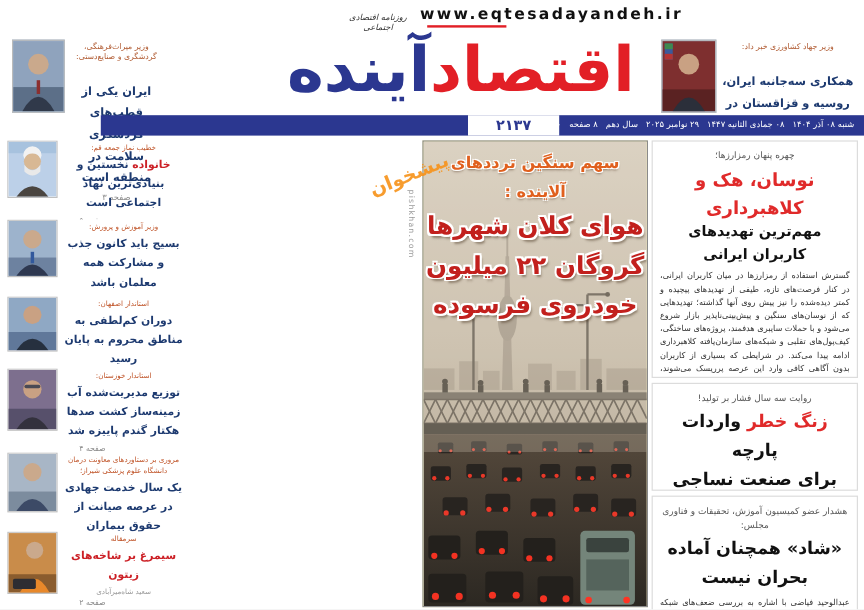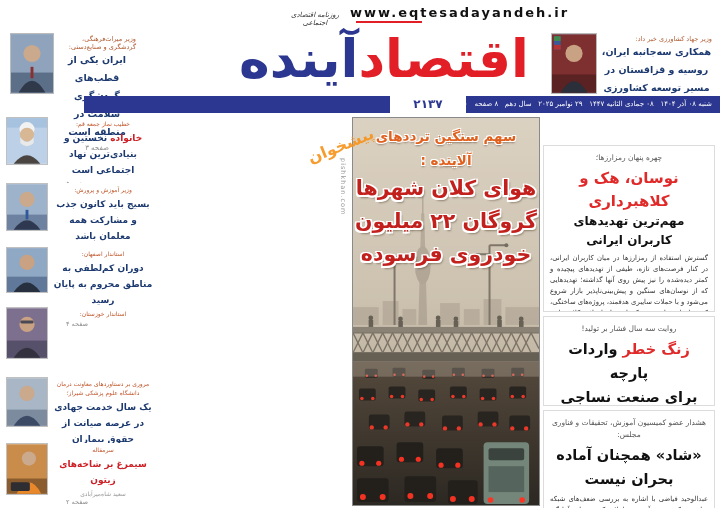--- a/index.html
+++ b/index.html
@@ -15,21 +15,21 @@
   .tagline { position:absolute; top:11px; left:282px; width:66px; font-size:7px; color:#333;
     text-align:center; font-style:italic; line-height:1.2; }
   .logo { position:absolute; top:22px; left:208px; width:352px; height:74px;
     display:flex; align-items:center; justify-content:center; direction:rtl;
     font-weight:bold; font-size:52px; letter-spacing:-2px; white-space:nowrap; }
   .logo .red { color:#e21f26; }
   .logo .blue { color:#2b3790; }
 
   .top-box { position:absolute; top:33px; height:63px; display:flex; direction:rtl; gap:4px; }
   .top-box .txt { flex:1; padding-top:2px; }
-  .top-box .kicker { font-size:6.5px; color:#b05a31; text-align:right; margin-bottom:0; }
+  .top-box .kicker { font-size:6.5px; color:#b05a31; text-align:center; margin-bottom:17px; }
   .top-box .hl { font-size:9.5px; font-weight:bold; color:#1d3a70; text-align:center; line-height:1.9; }
   .top-box .pg { font-size:7px; color:#8a8a8a; text-align:center; margin-top:3px; }
   .box-left  { left:10px;  width:126px; }
   .box-right { left:551px; width:161px; }
   .portrait { border:1px solid #bbb; background:#9db3cc; flex:0 0 auto; }
 
   
   .date-bar { position:absolute; top:96px; left:84px; width:636px; height:17px; background:#2b3790; }
   .date-info { position:absolute; top:0; right:8px; height:17px; line-height:17px;
     color:#fff; font-size:7px; white-space:nowrap; }
@@ -67,21 +67,21 @@
 
   
   .right-col { position:absolute; top:117px; left:543px; width:172px; height:389px; }
   .article { border:1px solid #dcdcdc; background:#fff; padding:4px 6px; overflow:hidden; margin-bottom:4px; }
   .art-kicker { font-size:7.5px; color:#555; text-align:center; margin:2px 0 3px; line-height:1.6; }
   .art-hl-red { font-size:15px; font-weight:bold; color:#e02a2a; text-align:center; line-height:1.5; }
   .art-subhl { font-size:12px; font-weight:bold; color:#111; text-align:center; line-height:1.6; margin-bottom:3px; }
   .art-hl { font-size:14.5px; font-weight:bold; color:#111; text-align:center; line-height:1.65; margin-bottom:2px; }
   .art-hl .red { color:#e02a2a; }
   .art-body { font-size:6.8px; color:#333; text-align:justify; line-height:1.62; }
-  .a1 { height:167px;margin-top:28px; }
+  .a1 { height:198px; }
   .a2 { height:90px; }
   .a3 { height:124px; }
 </style>
 </head>
 <body>
 
 <div class="page">
 
   <div class="site-url">www.eqtesadayandeh.ir</div>
   <div class="url-underline"></div>
@@ -181,20 +181,21 @@
             <path d="M7 46 Q21 26 35 46 Z" fill="#26303f"></path>
         </svg>
       </div>
 
     </div>
 
     <div class="side-item" style="height:70px">
       <div class="side-row">
         <div class="side-txt">
           <div class="side-kicker">استاندار خوزستان:</div>
+          <div class="side-hl">توزیع مدیریت‌شده آب زمینه‌ساز کشت صدها هکتار گندم پاییزه شد</div>
           <div class="side-pg">صفحه ۴</div>
         </div>
         <svg class="side-photo" width="42" height="52" viewBox="0 0 42 52">
           <rect width="42" height="52" fill="#7d6f8e"></rect>
             <rect y="34" width="42" height="18" fill="#57506b"></rect>
           <circle cx="21" cy="17" r="8" fill="#c9a183"></circle>
             <path d="M7 52 Q21 31 35 52 Z" fill="#33313d"></path>
           <rect x="14" y="13" width="14" height="3" rx="1.5" fill="#4a4a55"></rect>
         </svg>
       </div>

